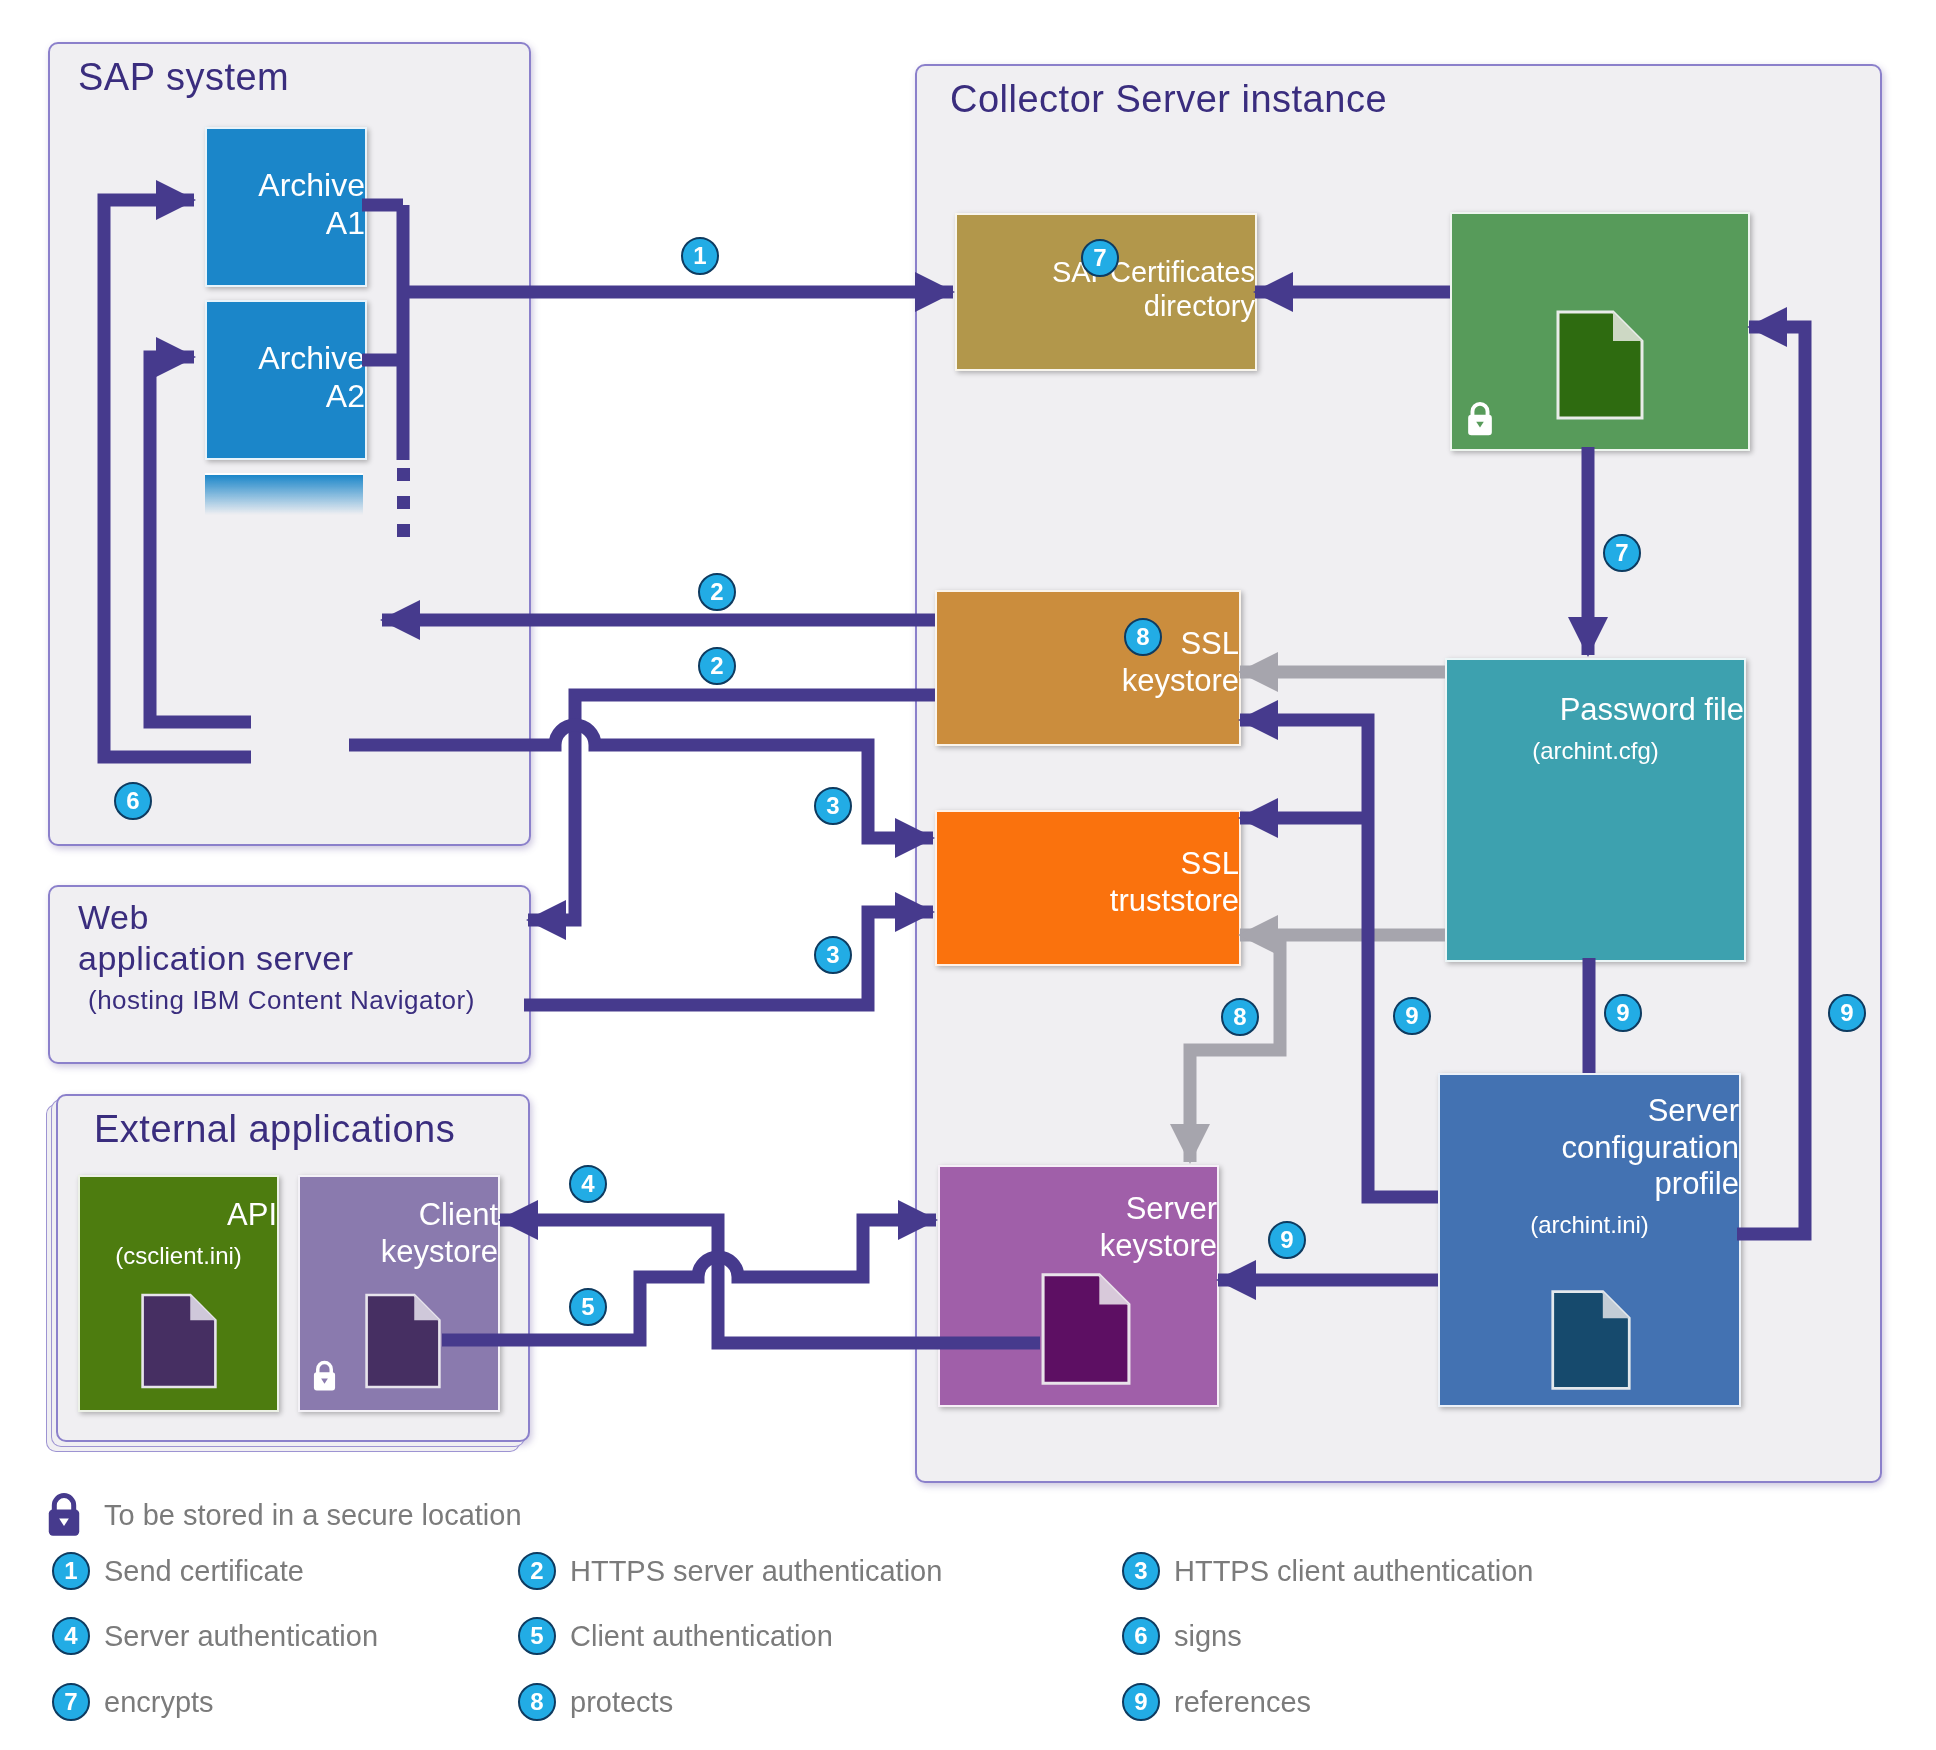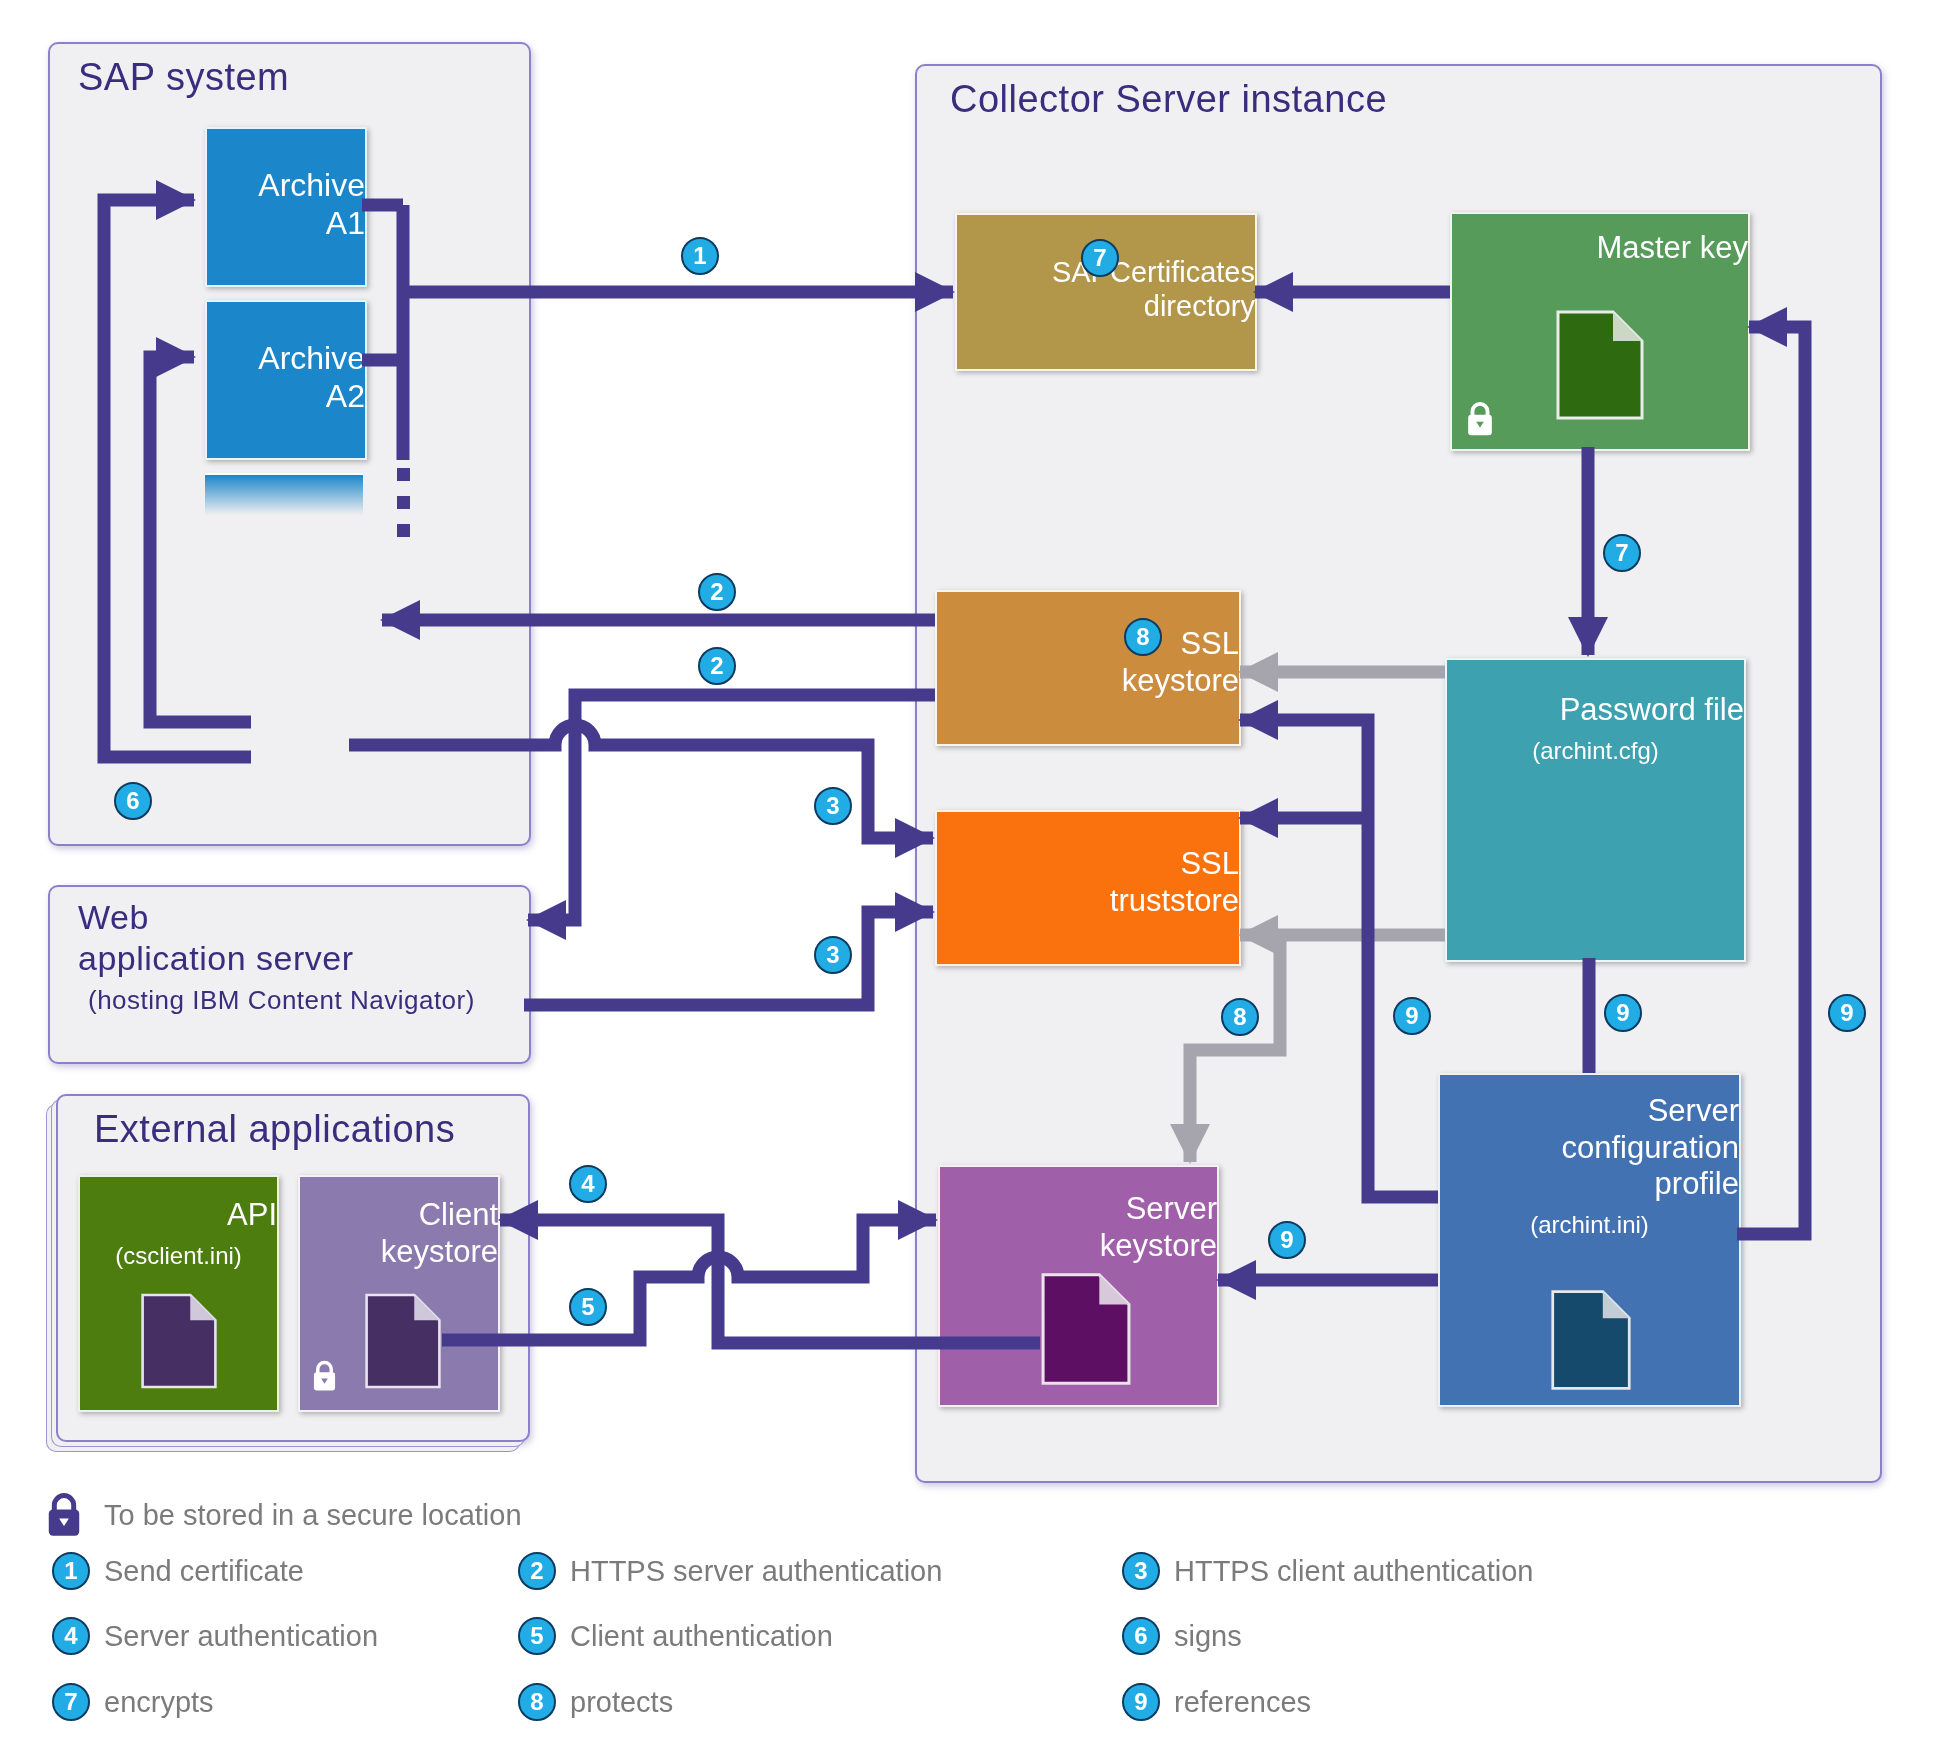--- a/index.html
+++ b/index.html
@@ -72,21 +72,20 @@
   <div class="fadebar" style="left:205px;top:473px;width:158px;height:42px;"></div>
 
 
   <div class="node" style="left:955px;top:213px;width:298px;height:154px;background:#b2974b;font-size:29px;">
     <span class="pad" style="padding-top:40px;">
       <span>SAPCertificates</span><br><span>directory</span>
     </span>
   </div>
 
   <div class="node" style="left:1450px;top:212px;width:296px;height:235px;background:#579b5a;">
-    <span class="pad" style="padding-top:16px;">Master key</span>
     <svg class="doc" style="left:103px;top:92px;" width="90" height="118" viewBox="0 0 90 112">
       <path d="M3 3 H58 L87 32 V109 H3 Z" fill="#2e6b10" stroke="#e9ece9" stroke-width="3"></path>
       <path d="M58 3 V32 H87 Z" fill="#cdd8c4"></path>
     </svg>
     <svg class="lock" style="left:14px;top:186px;" width="28" height="38" viewBox="0 0 26 34">
       <path d="M6 14 V10 a7 7 0 0 1 14 0 V14" stroke="#fff" stroke-width="3.6" fill="none"></path>
       <rect x="2" y="13" width="22" height="19" rx="3" fill="#fff"></rect>
       <path d="M9.5 19.5 H16.5 L13 25 Z" fill="#579b5a"></path>
     </svg>
   </div>

